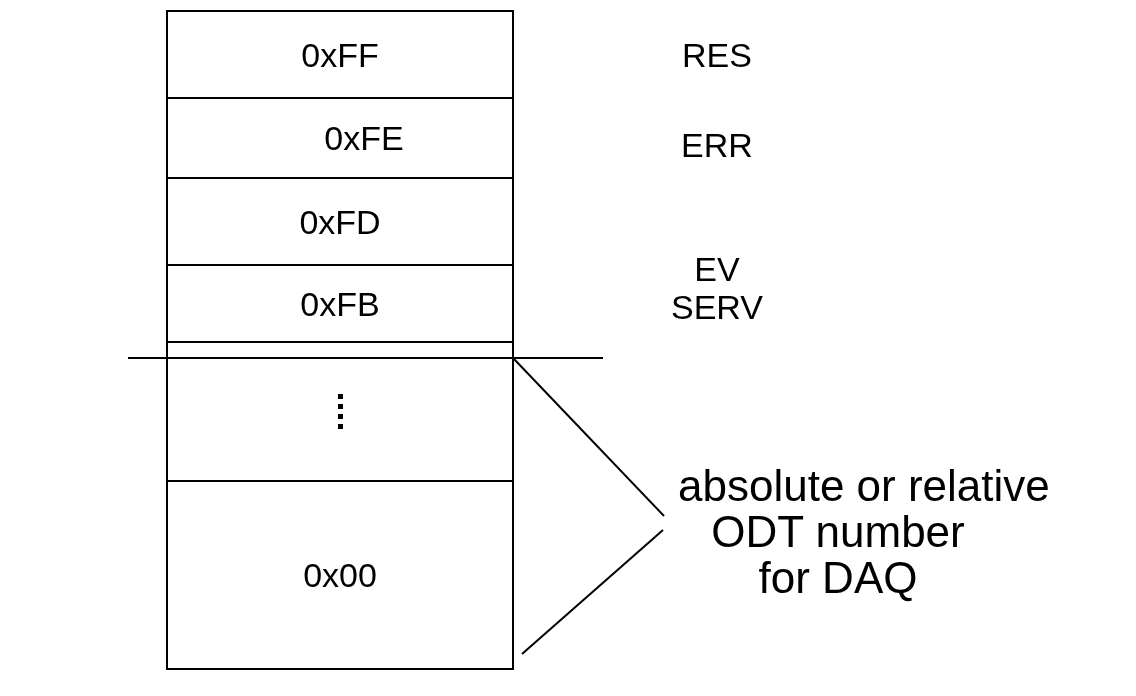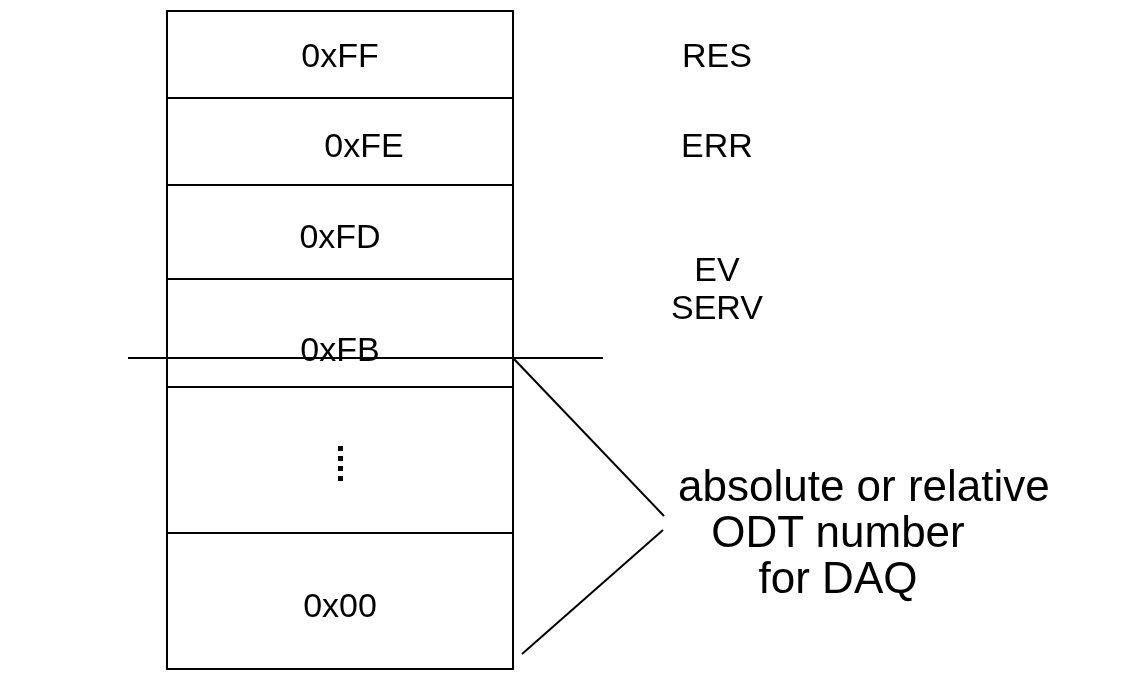--- a/index.html
+++ b/index.html
@@ -21,35 +21,34 @@
   
   .pid-table {
     position: absolute;
     left: 166px;
     top: 10px;
     width: 348px;
     height: 660px;
     border: 2px solid var(--line);
     display: flex;
     flex-direction: column;
-    gap: 7px;
   }
   .row {
     display: flex;
     align-items: center;
     justify-content: center;
     border-bottom: 2px solid var(--line);
     font-size: 34px;
     line-height: 34px;
   }
   .row-1 { height: 87px; }
   .row-2 { height: 80px; padding-left: 48px; }
   .row-3 { height: 87px; }
   .row-4 { height: 87px; border-bottom: none; } 
-  .row-5 { height: 77px; margin-top: 24px; }
+  .row-5 { height: 77px; }
   .row-6 { height: 139px; }
   .row-7 { flex: 1; border-bottom: none; }
   
   .dots {
     display: flex;
     flex-direction: column;
     align-items: center;
     gap: 5px;
   }
   .dots i {

